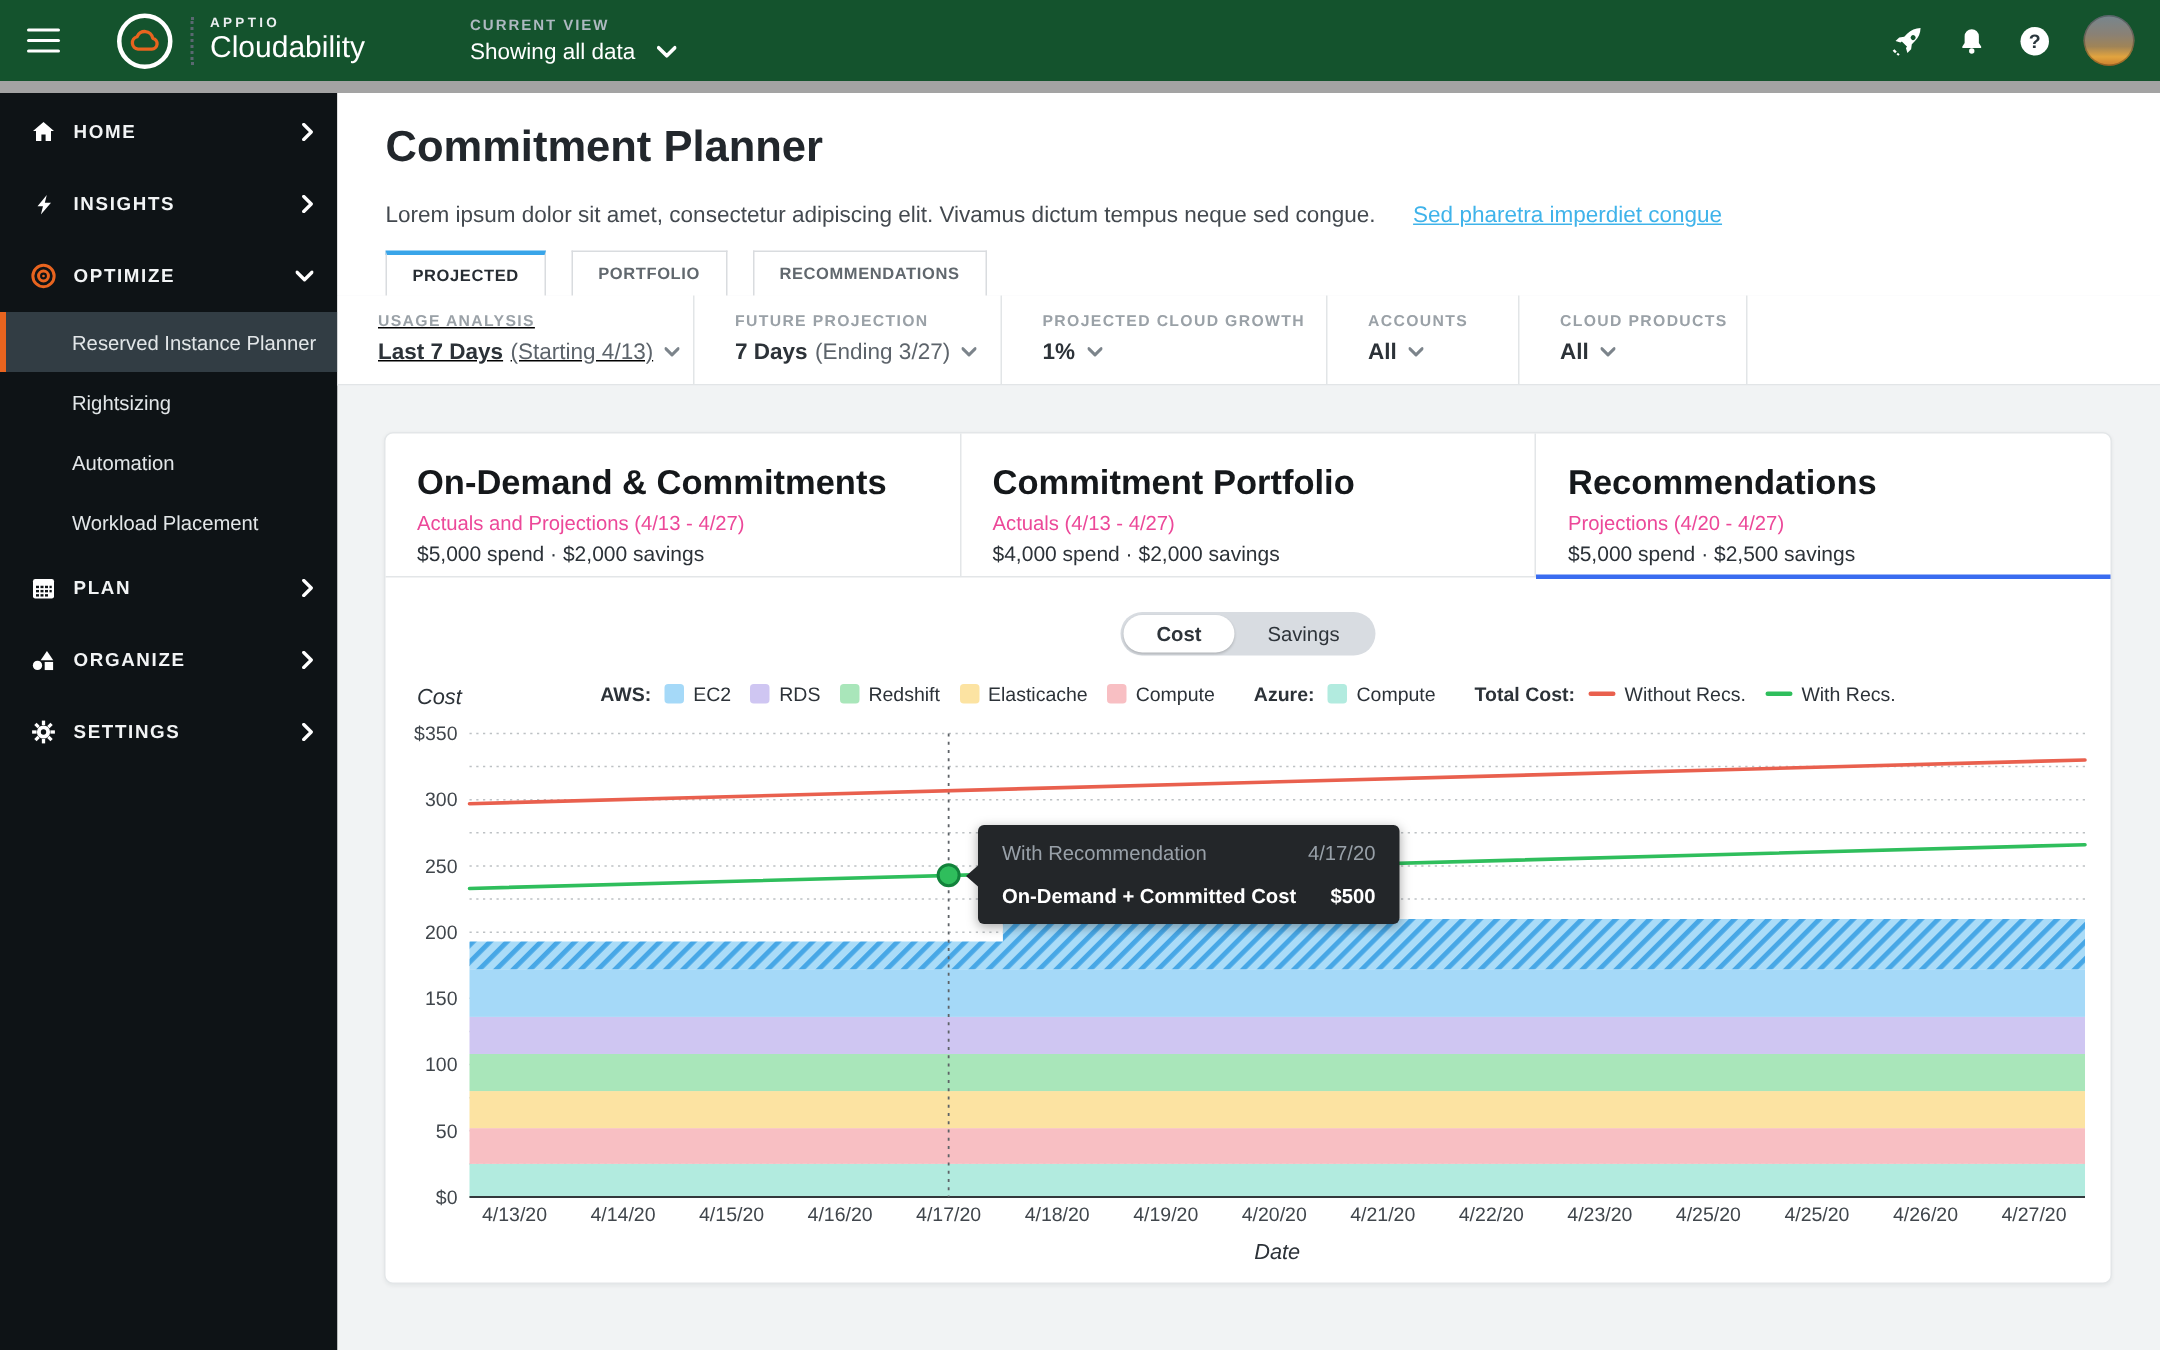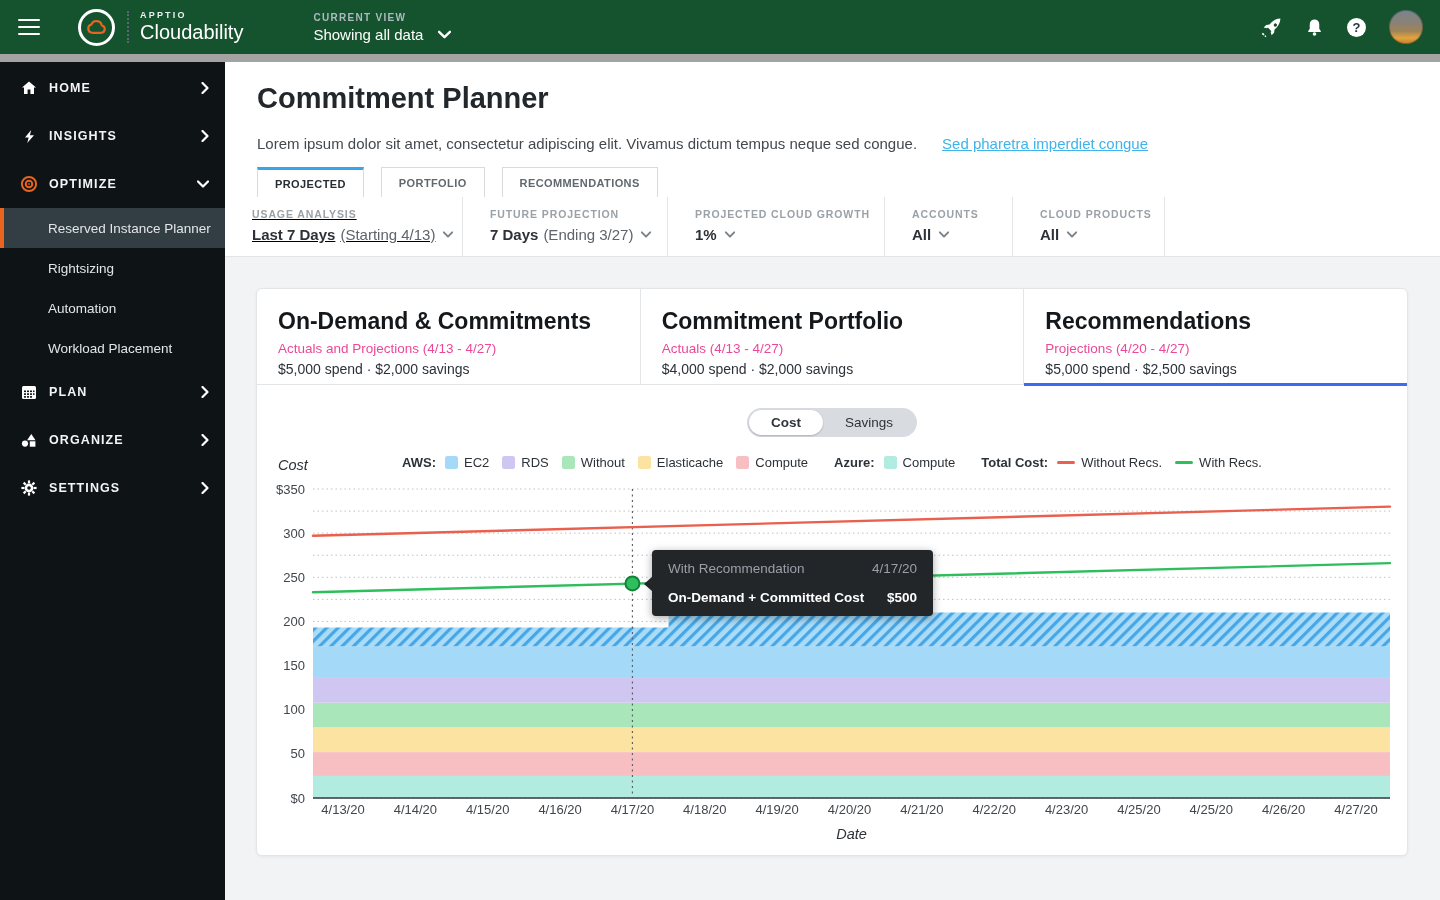--- a/index.html
+++ b/index.html
@@ -373,21 +373,21 @@
               <span class="lg-item">
                 <span class="lg-swatch" style="background: rgb(165, 217, 248);"></span>
                 <span class="lg-name">EC2</span>
               </span>
               <span class="lg-item">
                 <span class="lg-swatch" style="background: rgb(207, 198, 242);"></span>
                 <span class="lg-name">RDS</span>
               </span>
               <span class="lg-item">
                 <span class="lg-swatch" style="background: rgb(169, 230, 186);"></span>
-                <span class="lg-name">Without</span>
+                <span class="lg-name">Redshift</span>
               </span>
               <span class="lg-item">
                 <span class="lg-swatch" style="background: rgb(252, 227, 162);"></span>
                 <span class="lg-name">Elasticache</span>
               </span>
               <span class="lg-item">
                 <span class="lg-swatch" style="background: rgb(248, 191, 195);"></span>
                 <span class="lg-name">Compute</span>
               </span>
             </div>

